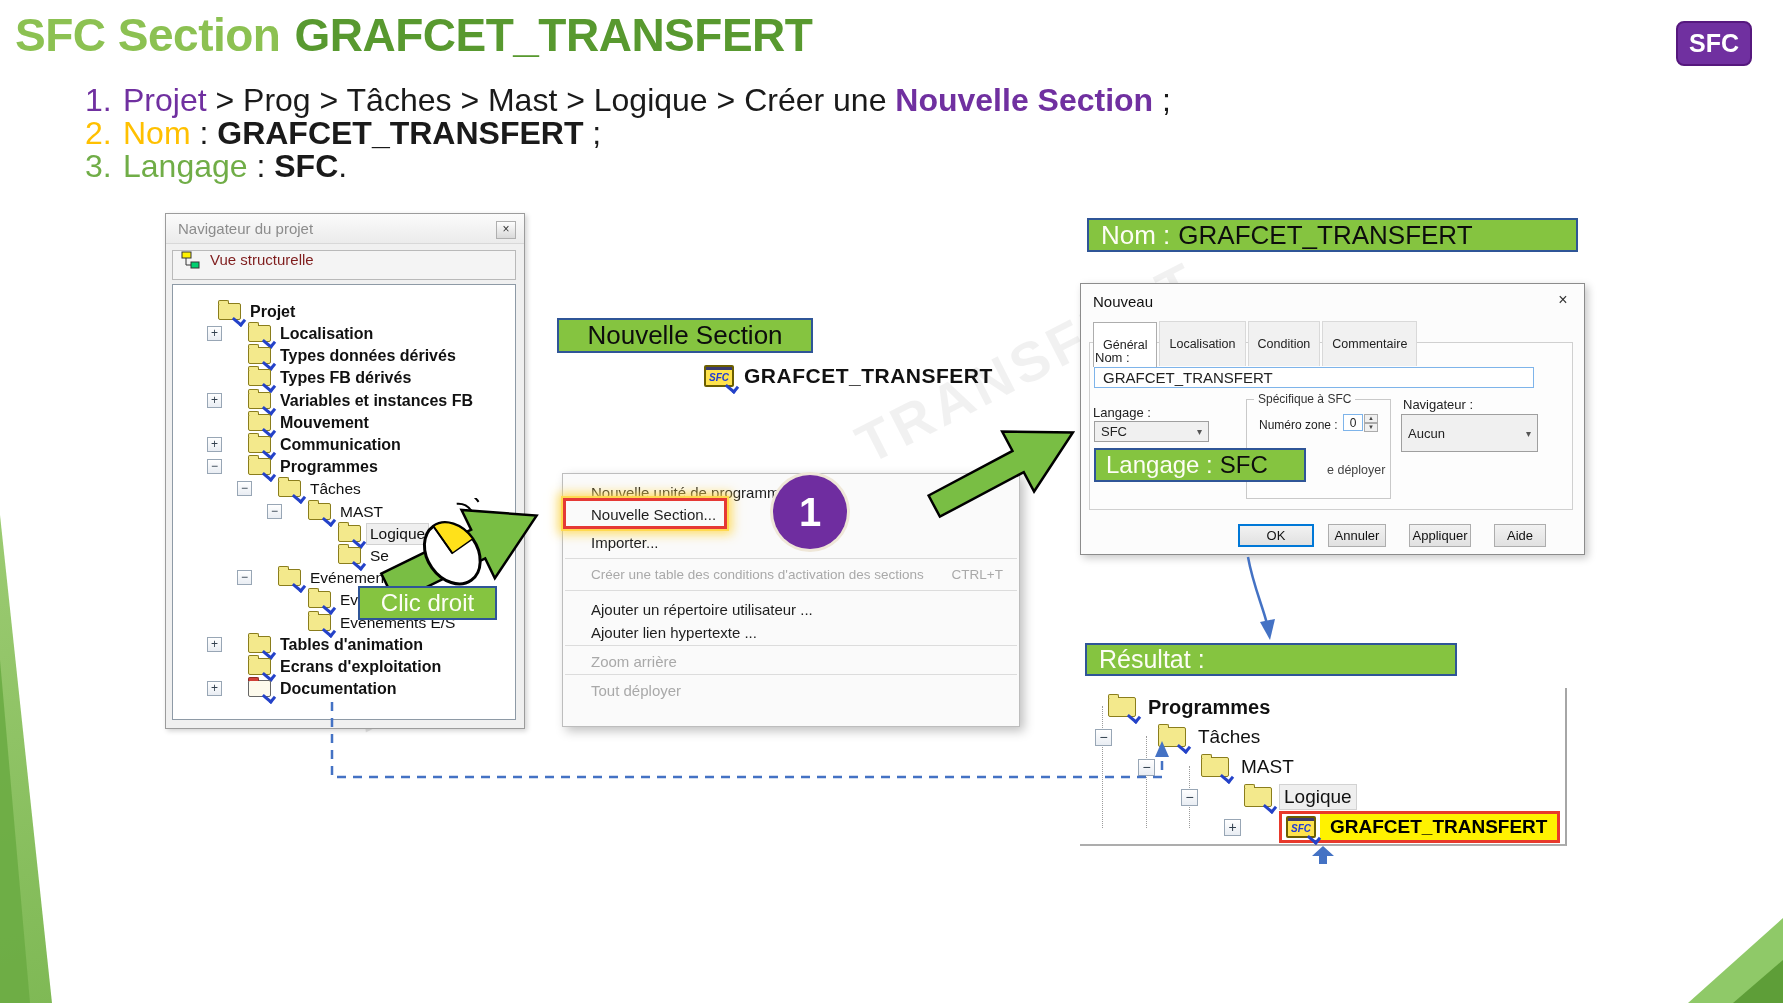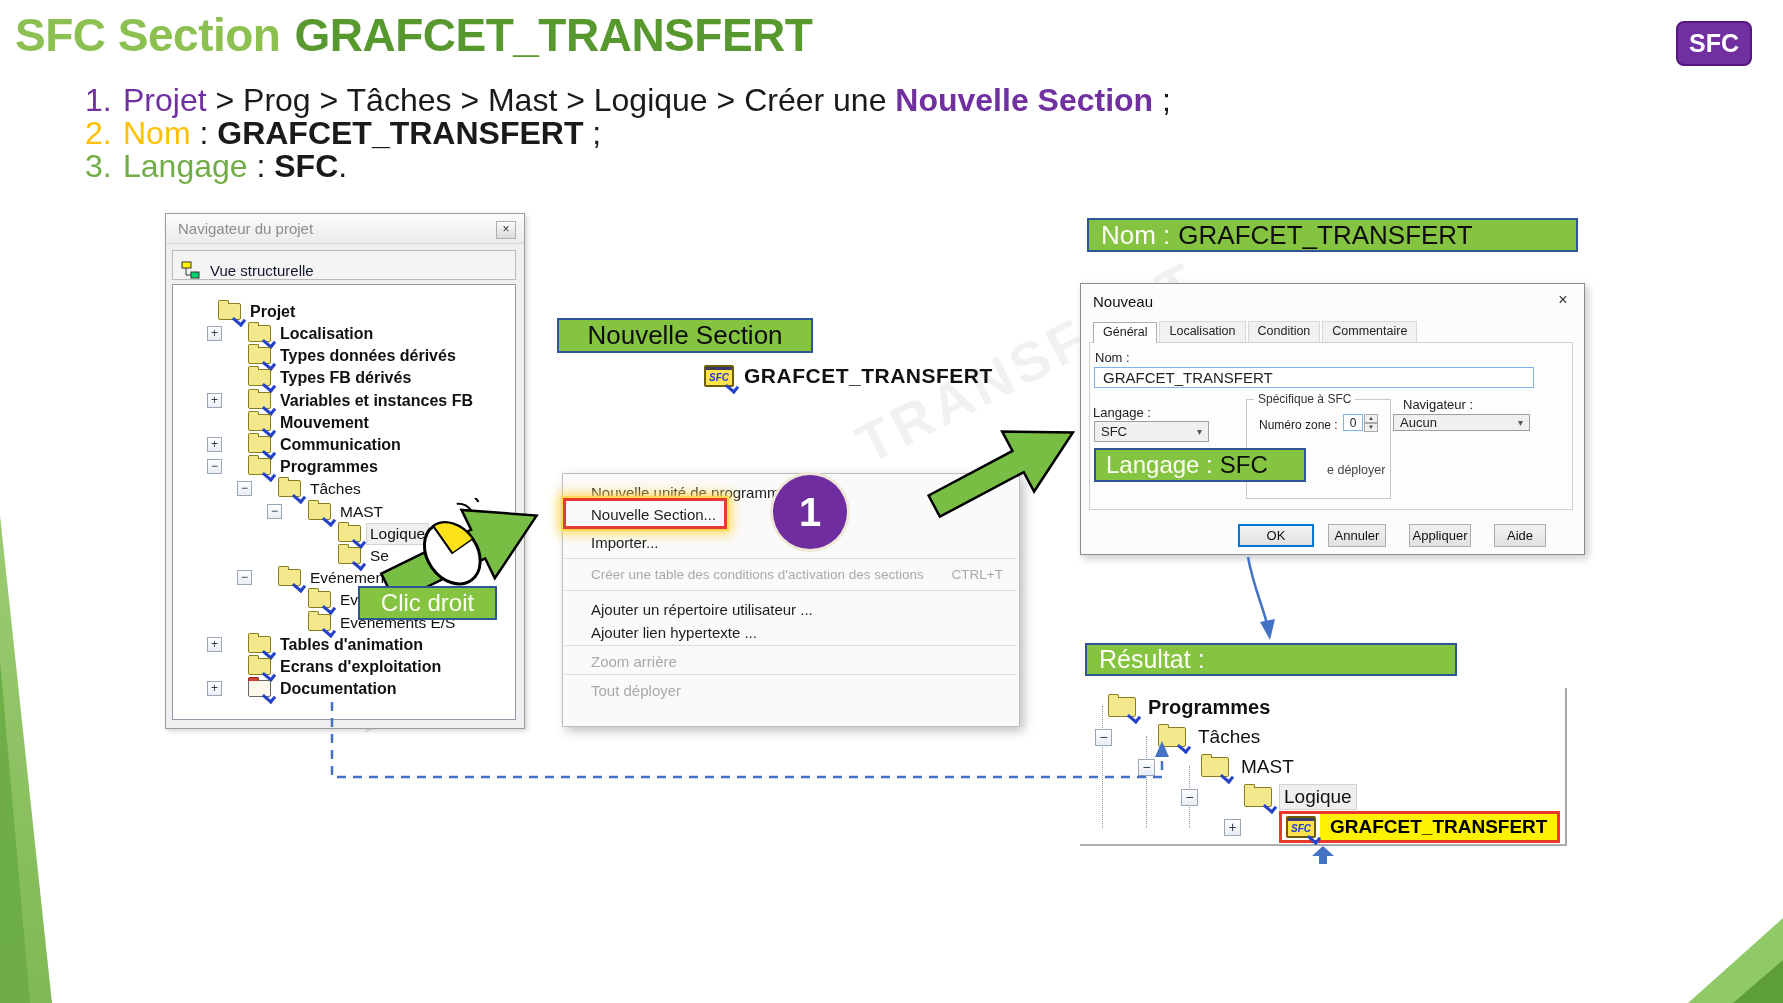--- a/index.html
+++ b/index.html
@@ -40,21 +40,21 @@
 
   
   .navwin{left:165px;top:213px;width:358px;height:514px;background:#F0F0F0;border:1px solid #9C9C9C;
           box-shadow:2px 2px 5px rgba(0,0,0,.18);}
   .navtitle{position:absolute;left:0;top:0;right:0;height:30px;background:linear-gradient(#FBFBFB,#EBEBEB);
             border-bottom:1px solid #D8D8D8;display:flex;align-items:center;padding-left:12px;
             font-size:15px;color:#8C8C8C;box-sizing:border-box;}
   .navclose{position:absolute;right:8px;top:7px;width:18px;height:16px;border:1px solid #AFAFAF;
             background:linear-gradient(#FDFDFD,#D9D9D9);font-size:12px;line-height:14px;text-align:center;color:#333;}
   .viewbar{position:absolute;left:6px;top:36px;width:344px;height:30px;background:#F4F4F4;border:1px solid #B9B9B9;
-           display:flex;align-items:flex-end;padding-left:8px;font-size:15px;color:#0f172a;box-sizing:border-box;}
+           display:flex;align-items:flex-start;padding-left:8px;font-size:15px;color:#7f1d1d;box-sizing:border-box;}
   .viewbar svg{margin-right:9px;}
   .treepanel{position:absolute;left:6px;top:70px;width:344px;height:436px;background:#fff;border:1px solid #8E9AA6;
              overflow:hidden;box-sizing:border-box;}
   .trow{position:absolute;left:0;display:flex;align-items:center;height:21px;white-space:nowrap;}
   .lv0{padding-left:4px;} .lv1{padding-left:34px;} .lv2{padding-left:64px;}
   .lv3{padding-left:94px;} .lv4{padding-left:124px;}
   .exp{width:15px;height:15px;box-sizing:border-box;border:1px solid #98A6B5;background:linear-gradient(#fff,#E9EDF3);
        font:12px/12px "Liberation Sans",sans-serif;text-align:center;color:#33414F;margin-right:26px;flex:none;}
   .spc{width:41px;flex:none;}
   .fold{width:21px;height:15px;background:#F3E98C;border:1px solid #8A7D1C;border-radius:2px;
@@ -96,21 +96,21 @@
   .sfcic .sg{font:italic bold 10px "Liberation Sans",sans-serif;color:#1F3BD6;margin-top:2px;}
   .sfcic::after{content:"";position:absolute;right:-6px;bottom:-6px;width:9px;height:5px;
          border-right:3px solid #2442C8;border-bottom:3px solid #2442C8;transform:rotate(40deg);}
 
   
   .dialog{left:1080px;top:283px;width:503px;height:270px;background:#FCFCFC;border:1px solid #8C8C8C;
           box-shadow:3px 3px 8px rgba(0,0,0,.22);font-size:13px;color:#222;}
   .dtitle{position:absolute;left:12px;top:9px;font-size:15px;color:#111;}
   .dclose{position:absolute;right:12px;top:7px;font-size:16px;color:#333;width:18px;text-align:center;}
   .tabs{position:absolute;left:12px;top:37px;display:flex;}
-  .tab{padding:2px 9px;font-size:12.5px;border:1px solid #D9D9D9;border-bottom:none;background:#F1F1F1;
+  .tab{padding:15px 9px;font-size:12.5px;border:1px solid #D9D9D9;border-bottom:none;background:#F1F1F1;
        margin-right:2px;position:relative;z-index:2;}
   .tab.active{background:#fff;border-color:#ADADAD;top:1px;padding-bottom:4px;}
   .tabpanel{position:absolute;left:8px;top:58px;width:484px;height:168px;background:#FDFDFD;border:1px solid #D0D0D0;
             box-sizing:border-box;z-index:1;}
   .field{position:absolute;box-sizing:border-box;background:#fff;border:1px solid #7EB4EA;display:flex;align-items:center;}
   .combo{position:absolute;box-sizing:border-box;background:#F0F0F0;border:1px solid #9F9F9F;display:flex;
          align-items:center;padding:0 6px;justify-content:space-between;}
   .grpbox{position:absolute;border:1px solid #C9C9C9;box-sizing:border-box;}
   .grplegend{position:absolute;background:#FDFDFD;padding:0 4px;font-size:12px;color:#333;z-index:2;}
   .dlbl{position:absolute;font-size:13px;color:#222;}
@@ -356,21 +356,21 @@
   <div class="grplegend" style="left:173px;top:108px;">Spécifique à SFC</div>
   <div class="dlbl" style="left:178px;top:134px;font-size:12px;z-index:3;">Numéro zone :</div>
   <div class="field" style="left:262px;top:130px;width:20px;height:17px;justify-content:center;font-size:12px;z-index:3;">
       <span>0</span>
     </div>
   <div class="spinner" style="left:283px;top:130px;z-index:3;">
     <div>▲</div>
     <div>▼</div>
   </div>
   <div class="dlbl" style="left:322px;top:113px;z-index:3;">Navigateur :</div>
-  <div class="combo" style="left:312px;top:130px;width:137px;height:17px;z-index:3;text-align:right;">
+  <div class="combo" style="left:320px;top:130px;width:137px;height:38px;z-index:3;text-align:right;">
     <span>Aucun</span>
     <span style="color:#555;font-size:10px;">▾</span>
   </div>
   <div class="dlbl" style="left:246px;top:179px;font-size:12.5px;color:#444;z-index:2;">e déployer</div>
   <div class="glabel" style="left:13px;top:164px;width:212px;height:34px;padding-left:10px;font-size:24px;z-index:4;">
     <span class="wkey">Langage :</span>
     <span class="bval" style="margin-left:7px;">SFC</span>
   </div>
   <div class="btn def" style="left:157px;top:240px;width:76px;">OK</div>
   <div class="btn" style="left:247px;top:240px;width:58px;">Annuler</div>

